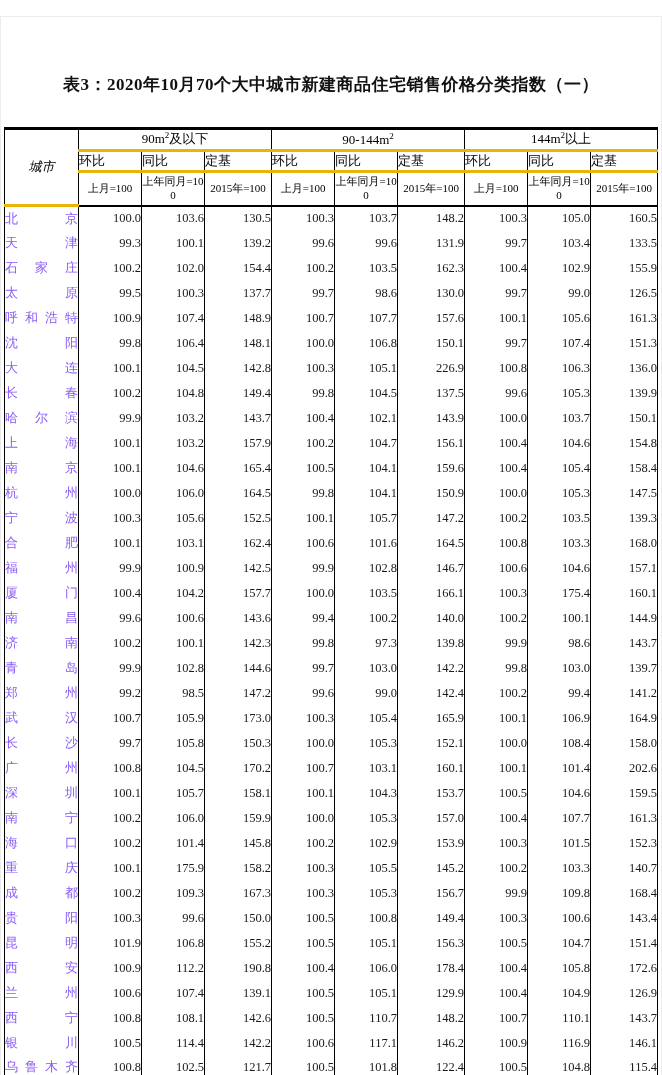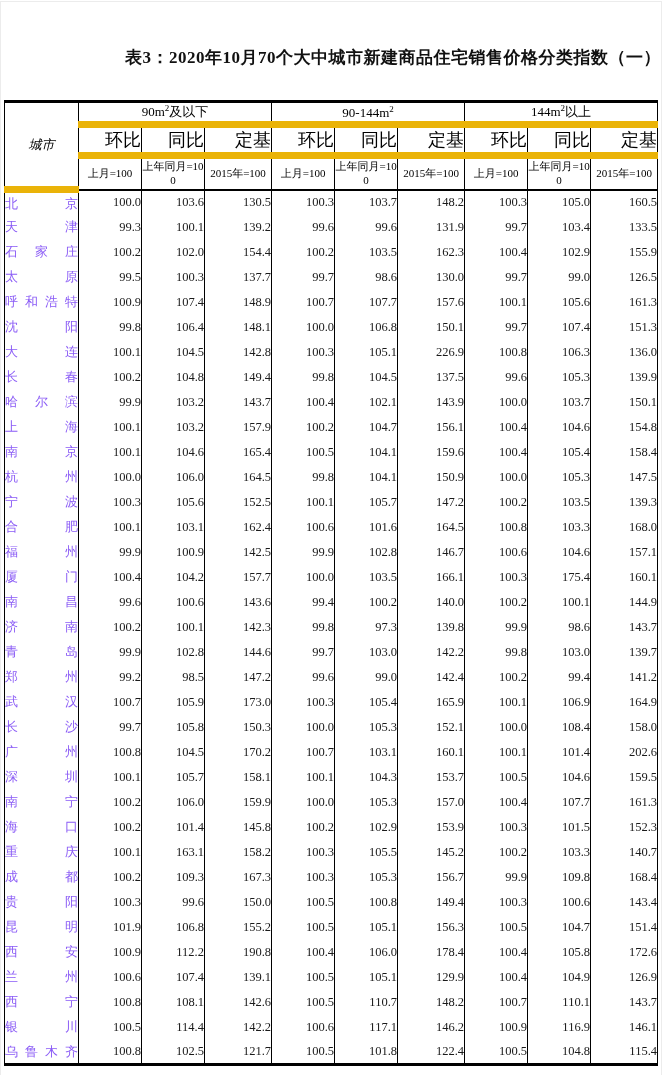--- a/index.html
+++ b/index.html
@@ -11,53 +11,53 @@
     font-family: "Liberation Serif", "DejaVu Serif", serif;
     color: #000;
   }
   .page {
     width: 662px; height: 1075px;
     background: #fff;
     outline: 1px solid #ececec;
     outline-offset: -1px;
   }
   .title {
-    margin: 1px;
-    padding-top: 45px;
-    text-align: right;
+    margin: 16px;
+    padding-top: 57px;
+    text-align: center;
     font-size: 17px;
     font-weight: bold;
     line-height: 24px;
     letter-spacing: 0.5px;
     color: #111;
   }
   table.idx {
     margin: 30px 0 0 4px;
     width: 653px;
     border-collapse: collapse;
     table-layout: fixed;
     border-top: 3px solid #000;
     border-bottom: 3px solid #000;
   }
   table.idx th, table.idx td {
     border-left: 1px solid #000;
     border-right: 1px solid #000;
     padding: 0;
     font-weight: normal;
   }
-  thead th { border-bottom: 7px solid #eab308; }
+  thead th { border-bottom: 3px solid #eab308; }
   .city-h {
     font-size: 13px;
     text-align: center;
     vertical-align: middle;
     font-style: italic;
   }
   .grp-row th { height: 22px; font-size: 13px; text-align: center; }
   .grp sup { font-size: 9px; }
-  .sub-row th { height: 20px; font-size: 18px; text-align: right; }
+  .sub-row th { height: 20px; font-size: 13px; text-align: left; }
   .base-row th {
     height: 34px;
     font-size: 11px;
     text-align: center;
     vertical-align: middle;
     line-height: 1.25;
     word-break: break-all;
     padding: 1px 2px;
     border-bottom: 2px solid #000;
   }
@@ -465,21 +465,21 @@
     <td class="num">102.9</td>
     <td class="num">153.9</td>
     <td class="num">100.3</td>
     <td class="num">101.5</td>
     <td class="num">152.3</td>
   </tr>
 
   <tr>
     <td class="city">重庆</td>
     <td class="num">100.1</td>
-    <td class="num">163.1</td>
+    <td class="num">175.9</td>
     <td class="num">158.2</td>
     <td class="num">100.3</td>
     <td class="num">105.5</td>
     <td class="num">145.2</td>
     <td class="num">100.2</td>
     <td class="num">103.3</td>
     <td class="num">140.7</td>
   </tr>
 
   <tr>

